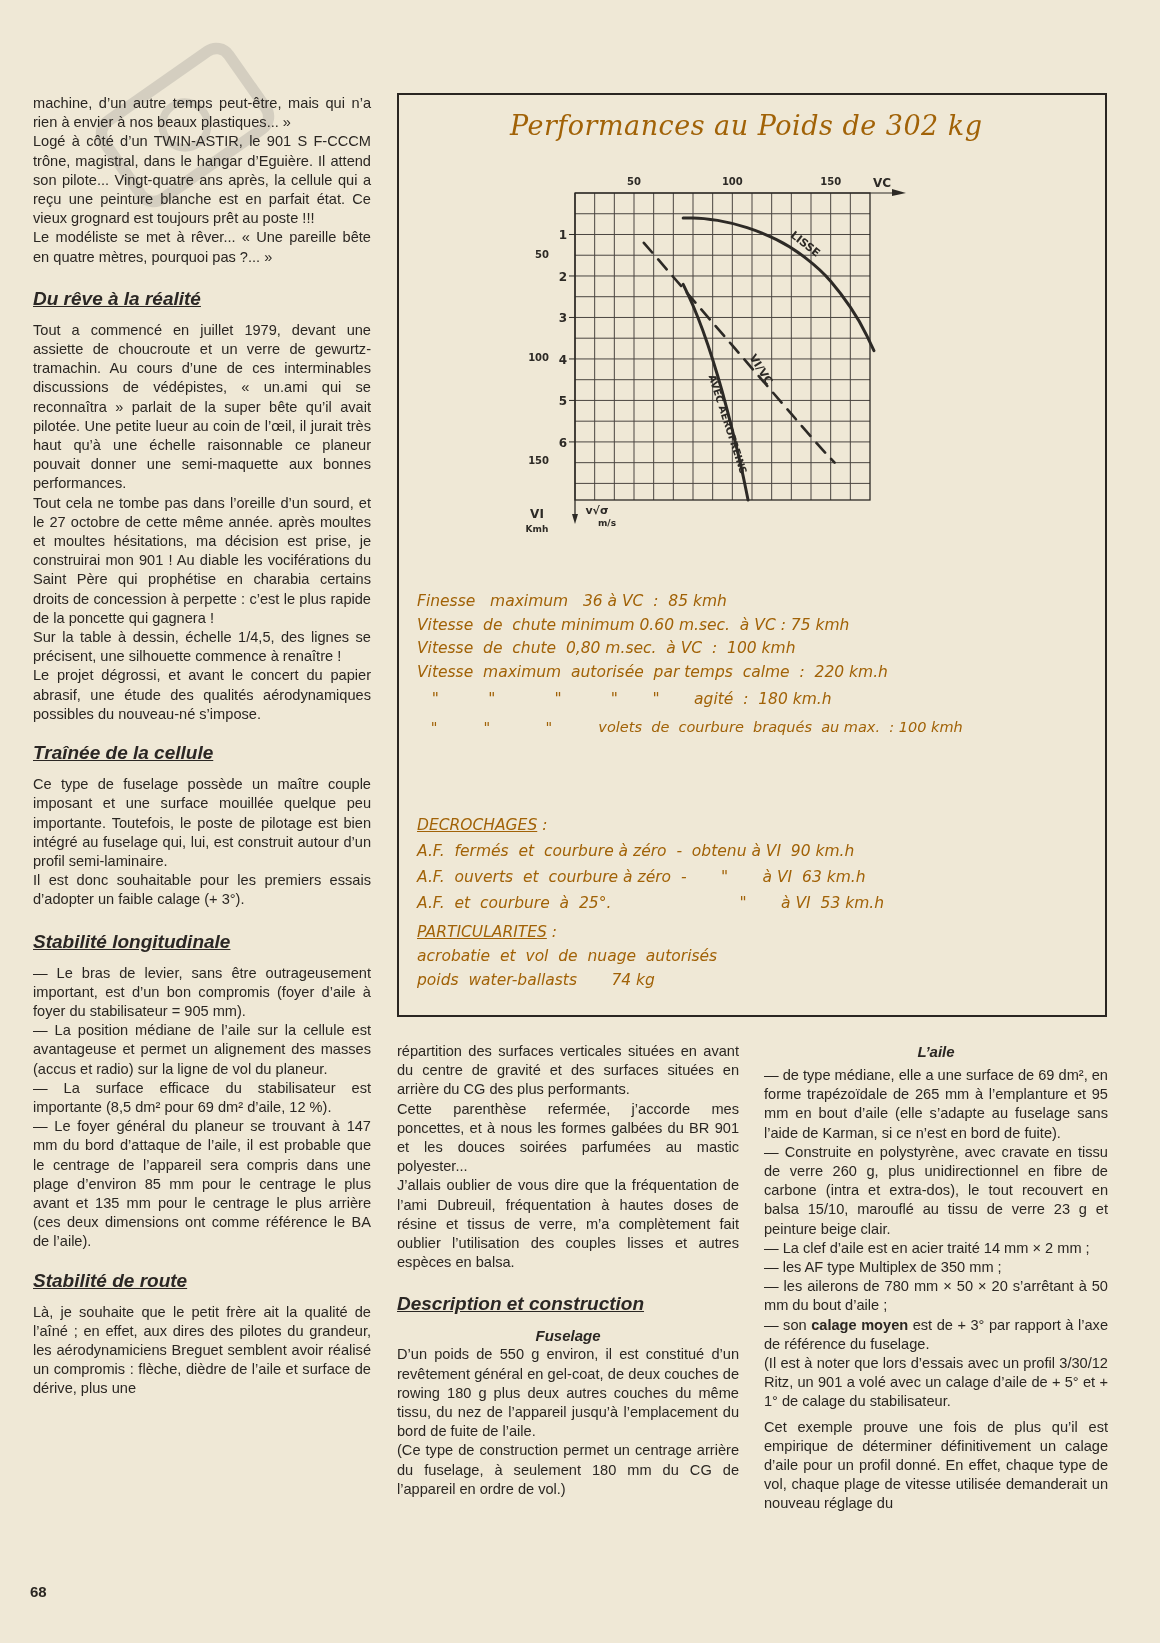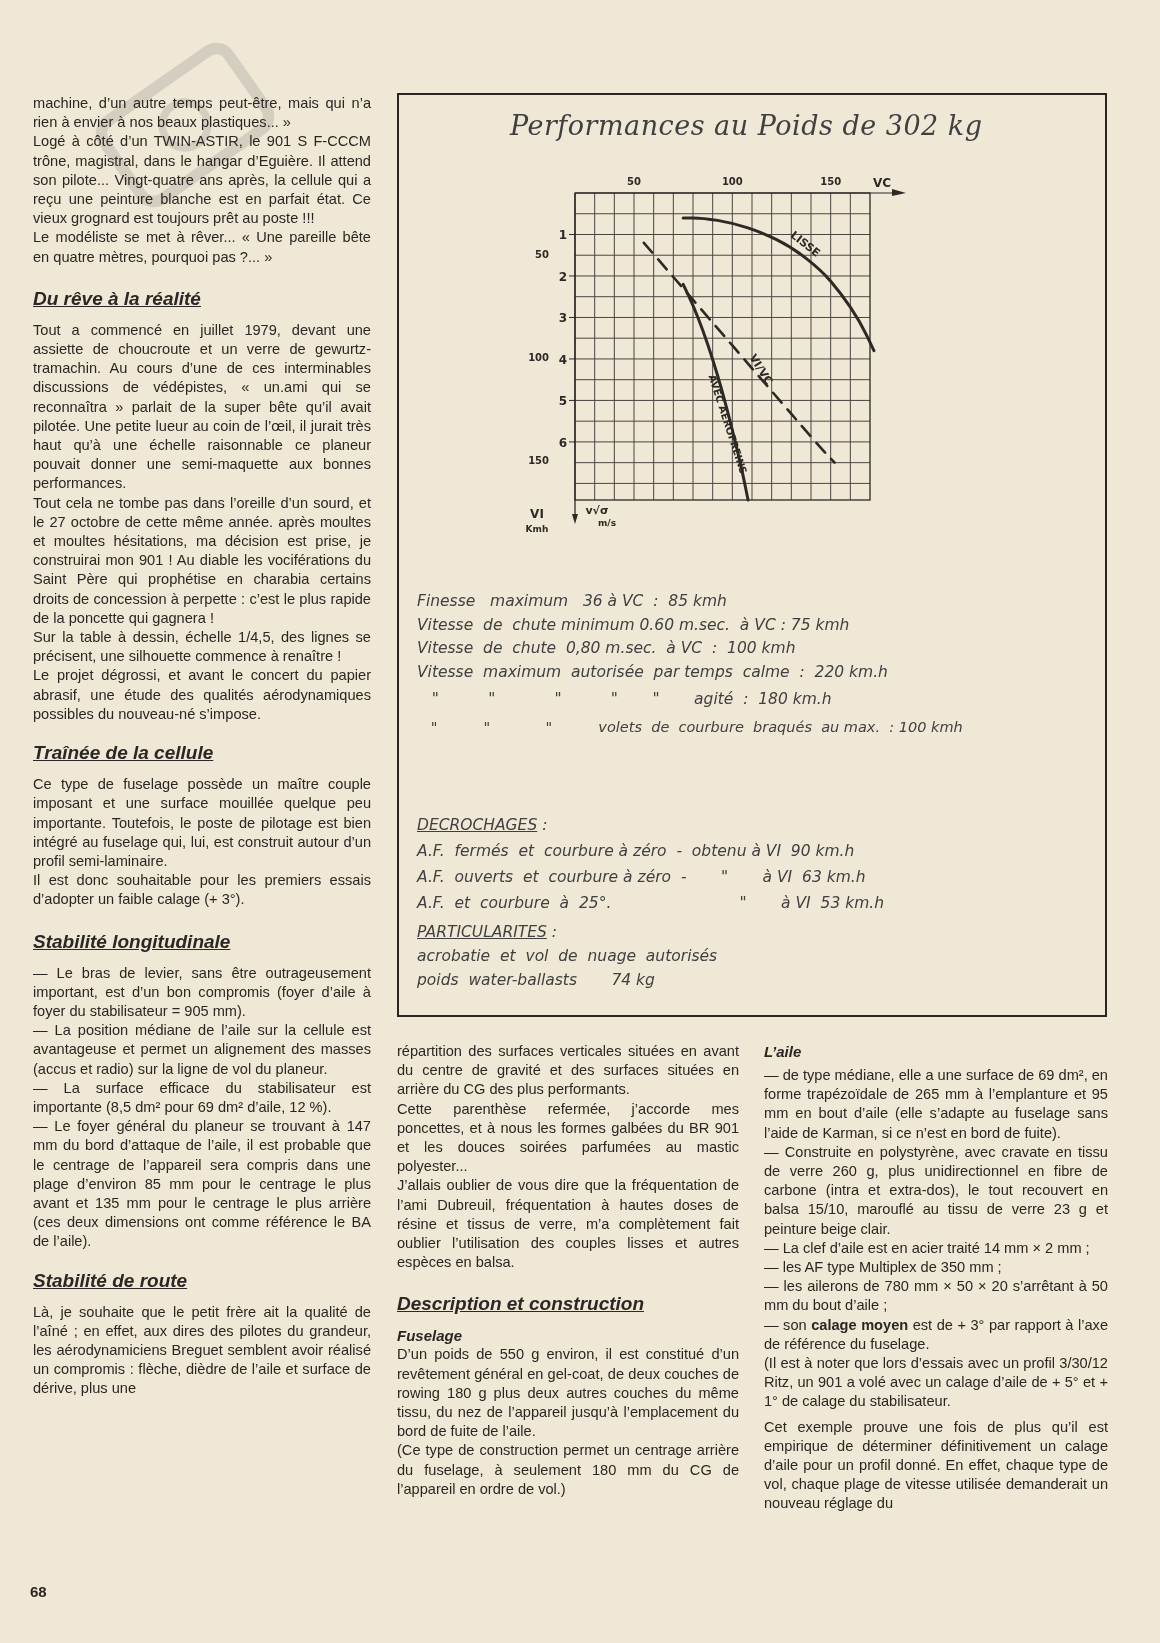--- a/index.html
+++ b/index.html
@@ -8,34 +8,34 @@
     background: #efe8d6;
     font-family: "Liberation Sans", sans-serif;
     color: #2a2622;
   }
   .col { position: absolute; font-size: 14.6px; line-height: 19.2px; }
   .col p { margin: 0; text-align: justify; }
   .col h2 {
     margin: 0; font-style: italic; font-weight: bold;
     font-size: 19px; line-height: 24px; color: #2b2724; text-decoration: underline;
   }
-  .col h3 { margin: 0; font-style: italic; font-weight: bold; font-size: 15px; line-height: 19px; }
+  .col h3 { margin: 0; font-style: italic; font-weight: bold; font-size: 15px; line-height: 19px; text-align: center; }
   #col-left { left: 33px; top: 94px; width: 338px; }
   #col-mid { left: 397px; top: 1042px; width: 342px; }
   #col-right { left: 764px; top: 1042px; width: 344px; }
   .gap-sm { height: 10px; }
   .gap-md { height: 17px; }
   .gap-lg { height: 20px; }
   #page-number { position: absolute; left: 30px; top: 1583px; font-weight: bold; font-size: 15px; }
 
   #perf-box {
     position: absolute; left: 397px; top: 93px; width: 710px; height: 924px;
     border: 2px solid #2a2622; box-sizing: border-box;
   }
-  .hand { font-family: "DejaVu Sans", sans-serif; font-style: italic; color: #404040; }
+  .hand { font-family: "DejaVu Sans", sans-serif; font-style: italic; color: #a16207; }
   #perf-title {
     position: absolute; left: 510px; top: 110px; font-size: 27px; font-style: italic;
     font-family: "DejaVu Serif", serif; letter-spacing: 0.5px;
   }
   #chart-svg { position: absolute; left: 505px; top: 175px; }
   .hand-lines { position: absolute; left: 417px; font-size: 15.5px; line-height: 23.5px; }
   .hand-lines div { white-space: pre; }
   #perf-specs { top: 590px; }
   #decro { top: 790px; margin-top: 22px; }
   #partic { top: 920px; }

